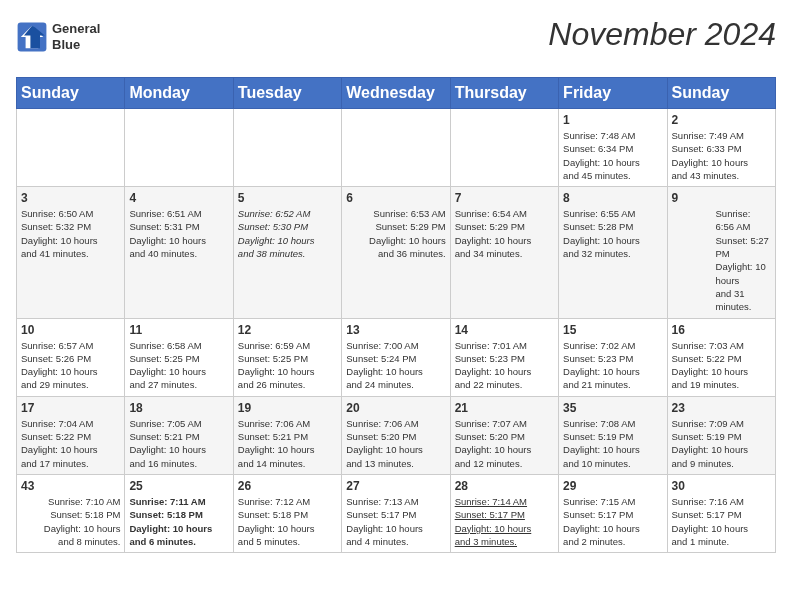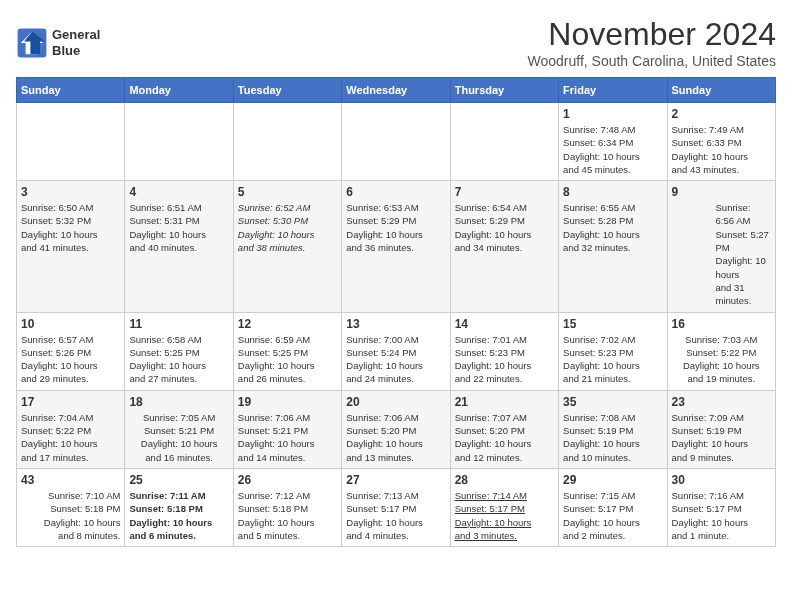--- a/index.html
+++ b/index.html
@@ -6,22 +6,22 @@
     body {
       font-family: Arial, sans-serif;
       background: #fff;
       width: 792px;
       min-height: 612px;
       padding: 16px;
     }
     .header {
       display: flex;
       justify-content: space-between;
-      align-items: center;
-      margin-bottom: 8px;
+      align-items: flex-end;
+      margin-bottom: 24px;
     }
     .logo {
       display: flex;
       align-items: center;
       gap: 4px;
     }
     .logo-text {
       font-size: 13px;
       font-weight: bold;
       color: #333;
@@ -31,33 +31,34 @@
       width: 32px;
       height: 32px;
     }
     .title-area {
       text-align: right;
     }
     .month-title {
       font-size: 32px;
       font-weight: normal;
       color: #333;
+      font-style: italic;
     }
     .location {
       font-size: 14px;
       color: #555;
     }
     .calendar {
       width: 100%;
       border-collapse: collapse;
     }
     .calendar th {
       background: #4472C4;
       color: #fff;
-      font-size: 11px;
+      font-size: 16px;
       font-weight: bold;
       padding: 6px 4px;
       text-align: left;
       border: 1px solid #3a62b0;
     }
     .calendar td {
       border: 1px solid #ccc;
       vertical-align: top;
       padding: 4px;
       width: 108px;
@@ -93,21 +94,20 @@
       <polygon points="20,6 34,20 28,20 28,34 12,34 12,20 6,20" fill="white"></polygon>
       <polygon points="24,8 36,18 30,18 30,34 18,34 18,18 10,18 20,6" fill="#1a50a0"></polygon>
     </svg>
     <div class="logo-text">
       <div>General</div>
       <div>Blue</div>
     </div>
   </div>
   <div class="title-area">
     <div class="month-title">November 2024</div>
-    <div class="location">Woodruff, South Carolina, United States</div>
   </div>
 </div>
 
 <table class="calendar">
   <thead>
     <tr>
     <th>Sunday</th>
         <th>Monday</th>
         <th>Tuesday</th>
         <th>Wednesday</th>
@@ -155,21 +155,21 @@
         </td>
         <td>
           <div class="day-number">5</div>
           <div class="day-info" style="white-space: pre-line; font-style: italic;">Sunrise: 6:52 AM
 Sunset: 5:30 PM
 Daylight: 10 hours
 and 38 minutes.</div>
         </td>
         <td>
           <div class="day-number">6</div>
-          <div class="day-info" style="white-space: pre-line;">Sunrise: 6:53 AM
+          <div class="day-info" style="white-space: pre-line; text-align: right;">Sunrise: 6:53 AM
 Sunset: 5:29 PM
 Daylight: 10 hours
 and 36 minutes.</div>
         </td>
         <td>
           <div class="day-number">7</div>
           <div class="day-info" style="white-space: pre-line;">Sunrise: 6:54 AM
 Sunset: 5:29 PM
 Daylight: 10 hours
 and 34 minutes.</div>
@@ -227,37 +227,37 @@
         </td>
         <td>
           <div class="day-number">15</div>
           <div class="day-info" style="white-space: pre-line;">Sunrise: 7:02 AM
 Sunset: 5:23 PM
 Daylight: 10 hours
 and 21 minutes.</div>
         </td>
         <td>
           <div class="day-number">16</div>
-          <div class="day-info" style="white-space: pre-line; text-align: center;">Sunrise: 7:03 AM
+          <div class="day-info" style="white-space: pre-line;">Sunrise: 7:03 AM
 Sunset: 5:22 PM
 Daylight: 10 hours
 and 19 minutes.</div>
         </td>
       </tr>
       <tr>
         <td>
           <div class="day-number">17</div>
           <div class="day-info" style="white-space: pre-line;">Sunrise: 7:04 AM
 Sunset: 5:22 PM
 Daylight: 10 hours
 and 17 minutes.</div>
         </td>
         <td>
           <div class="day-number">18</div>
-          <div class="day-info" style="white-space: pre-line; text-align: center;">Sunrise: 7:05 AM
+          <div class="day-info" style="white-space: pre-line;">Sunrise: 7:05 AM
 Sunset: 5:21 PM
 Daylight: 10 hours
 and 16 minutes.</div>
         </td>
         <td>
           <div class="day-number">19</div>
           <div class="day-info" style="white-space: pre-line;">Sunrise: 7:06 AM
 Sunset: 5:21 PM
 Daylight: 10 hours
 and 14 minutes.</div>

